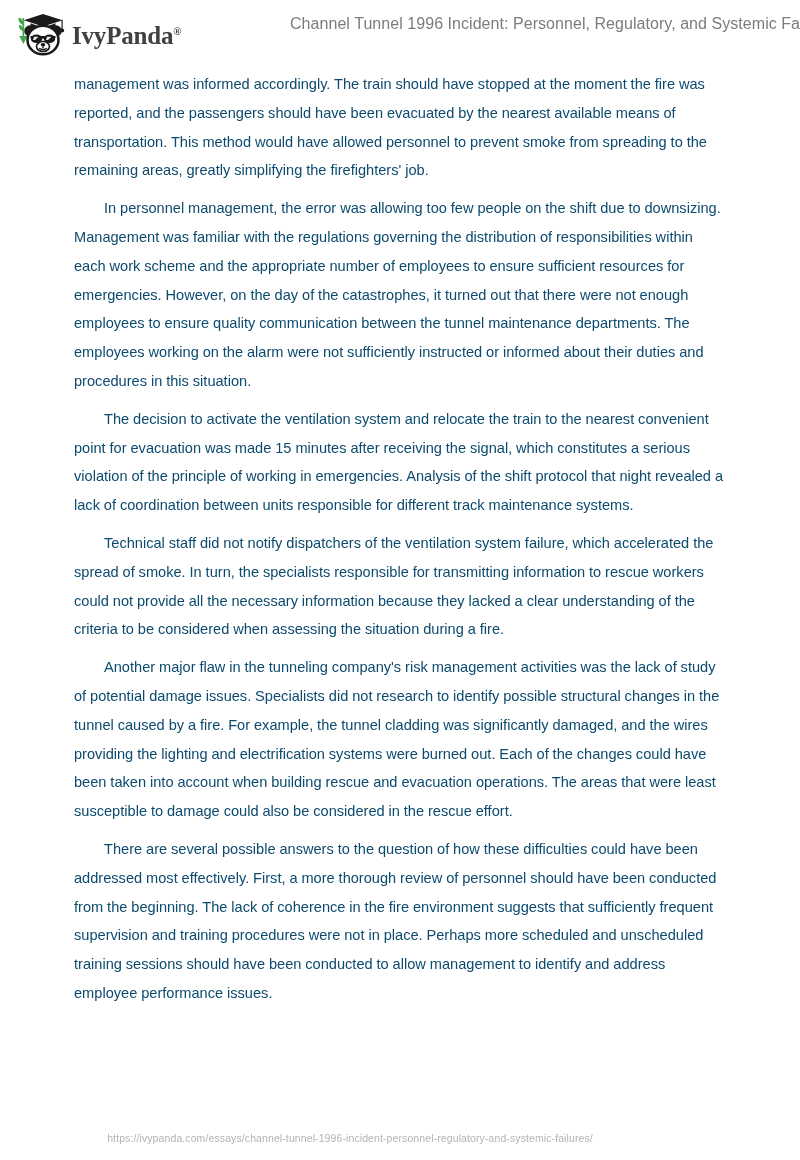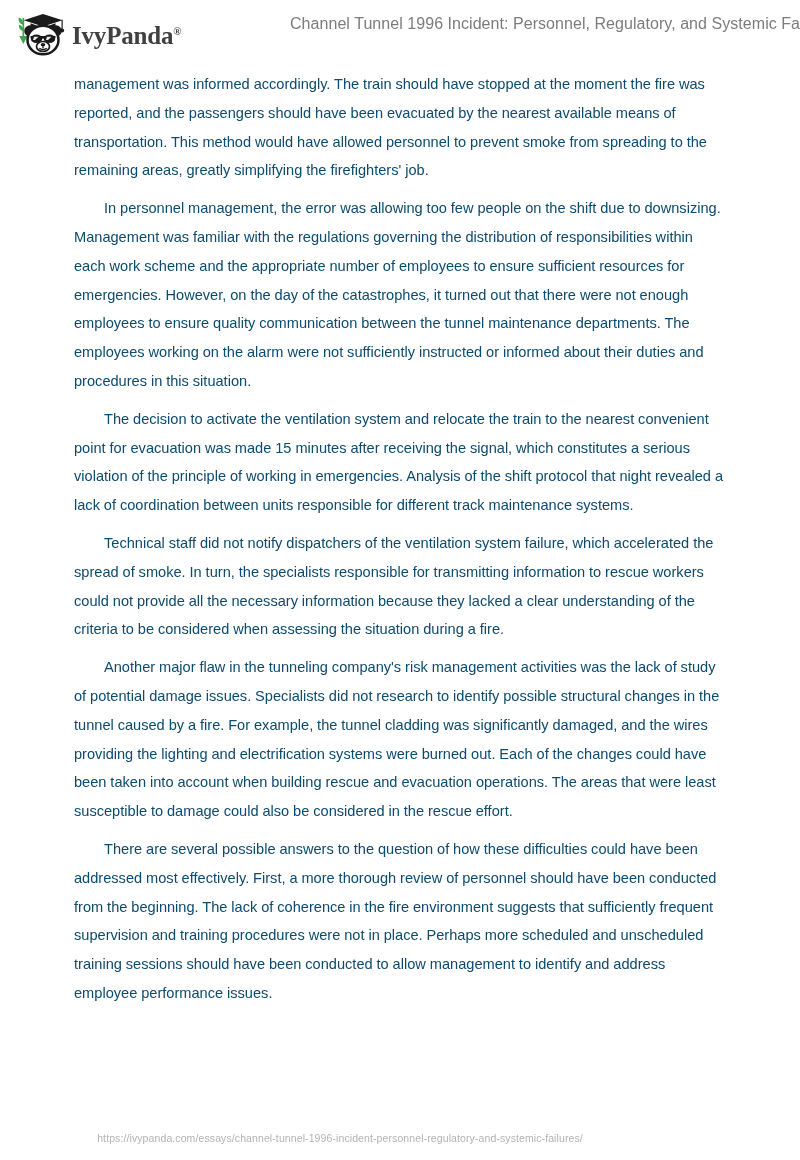--- a/index.html
+++ b/index.html
@@ -102,21 +102,21 @@
     word-spacing: -0.15px;
   }
 
   .para.no-indent {
     text-indent: 0;
   }
 
   
   .page-footer {
     position: absolute;
-    left: 0;
+    left: 10px;
     bottom: 14px;
     width: 680px;
     text-align: center;
   }
 
   .footer-url {
     font-family: "Liberation Sans", sans-serif;
     font-size: 10.5px;
     color: #b3b3b3;
     letter-spacing: 0.1px;

